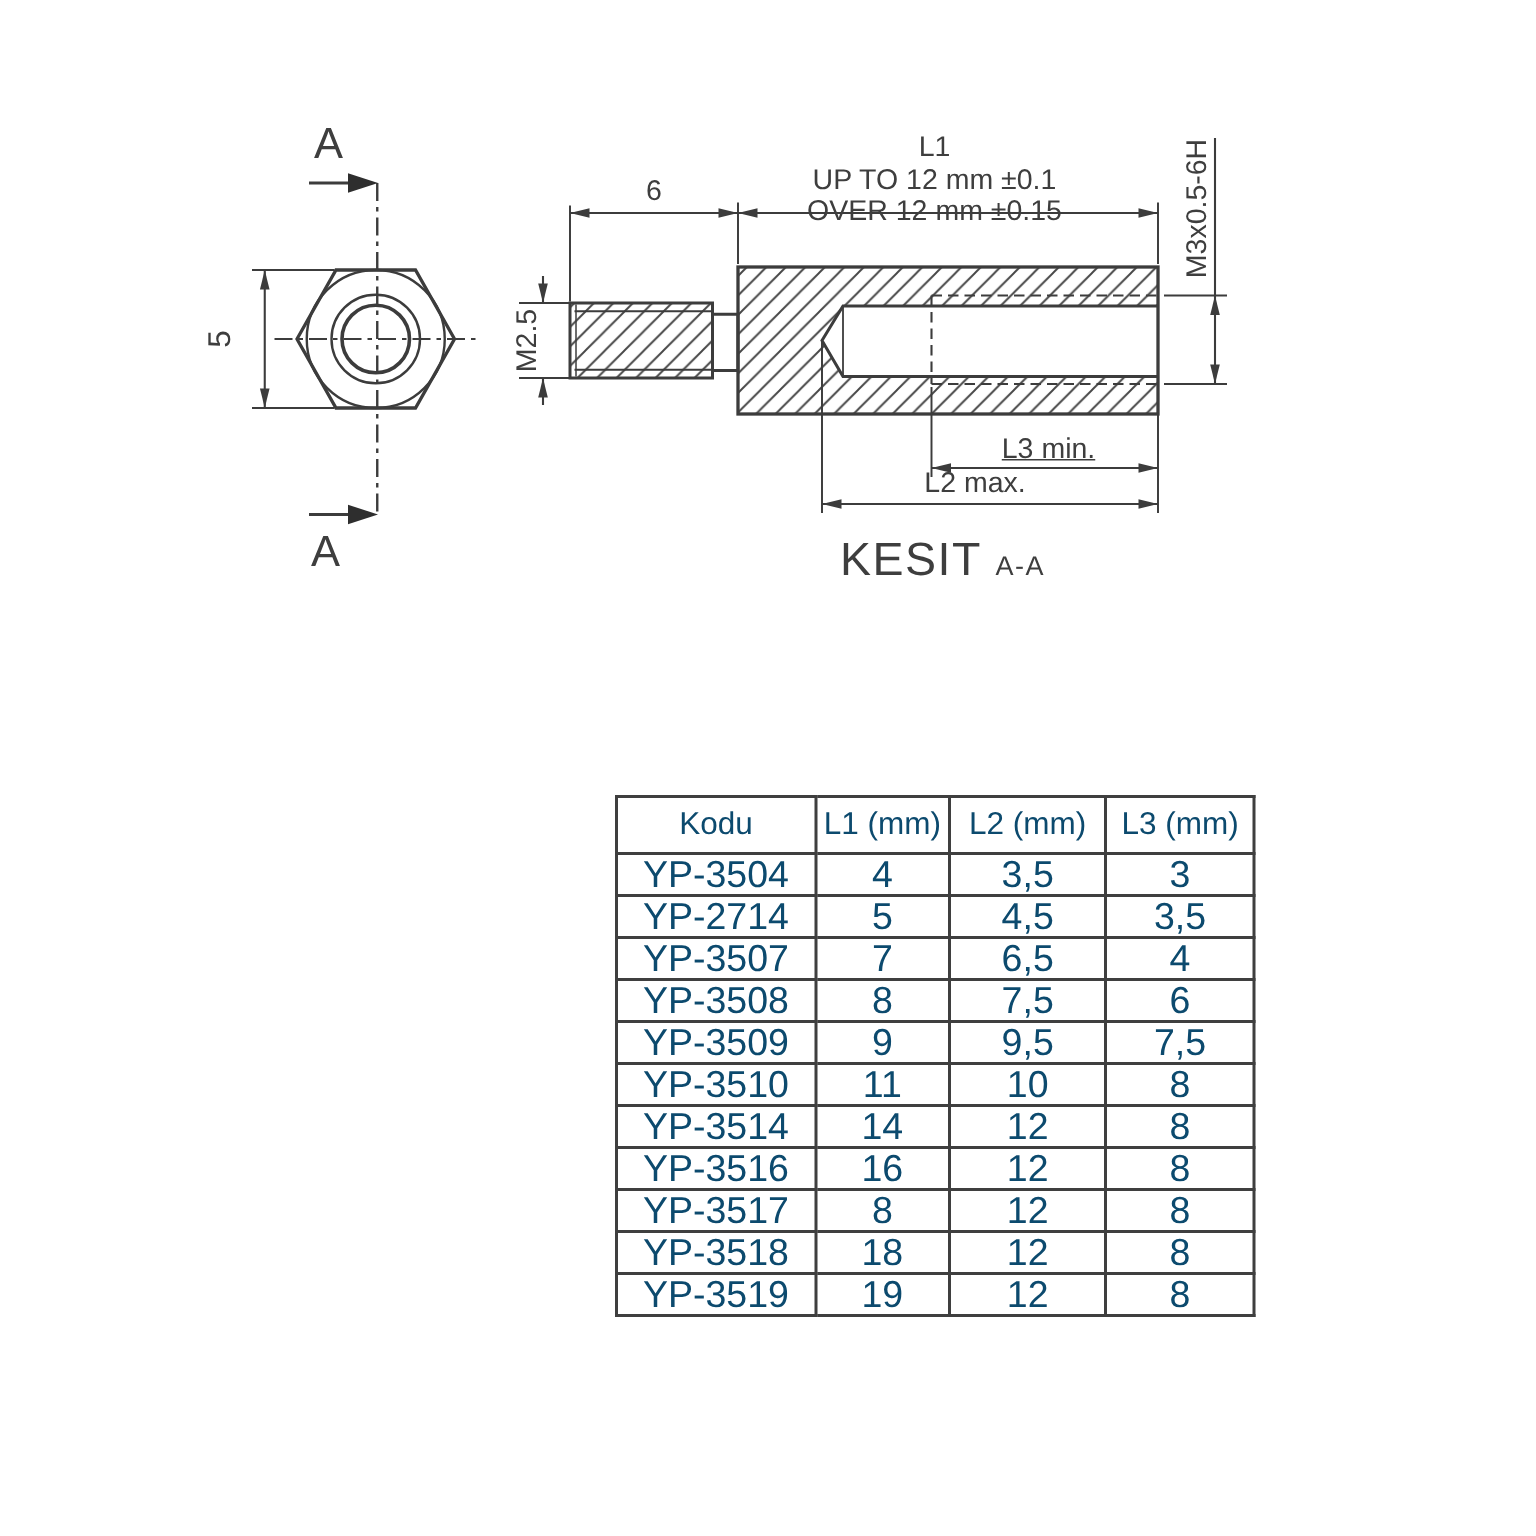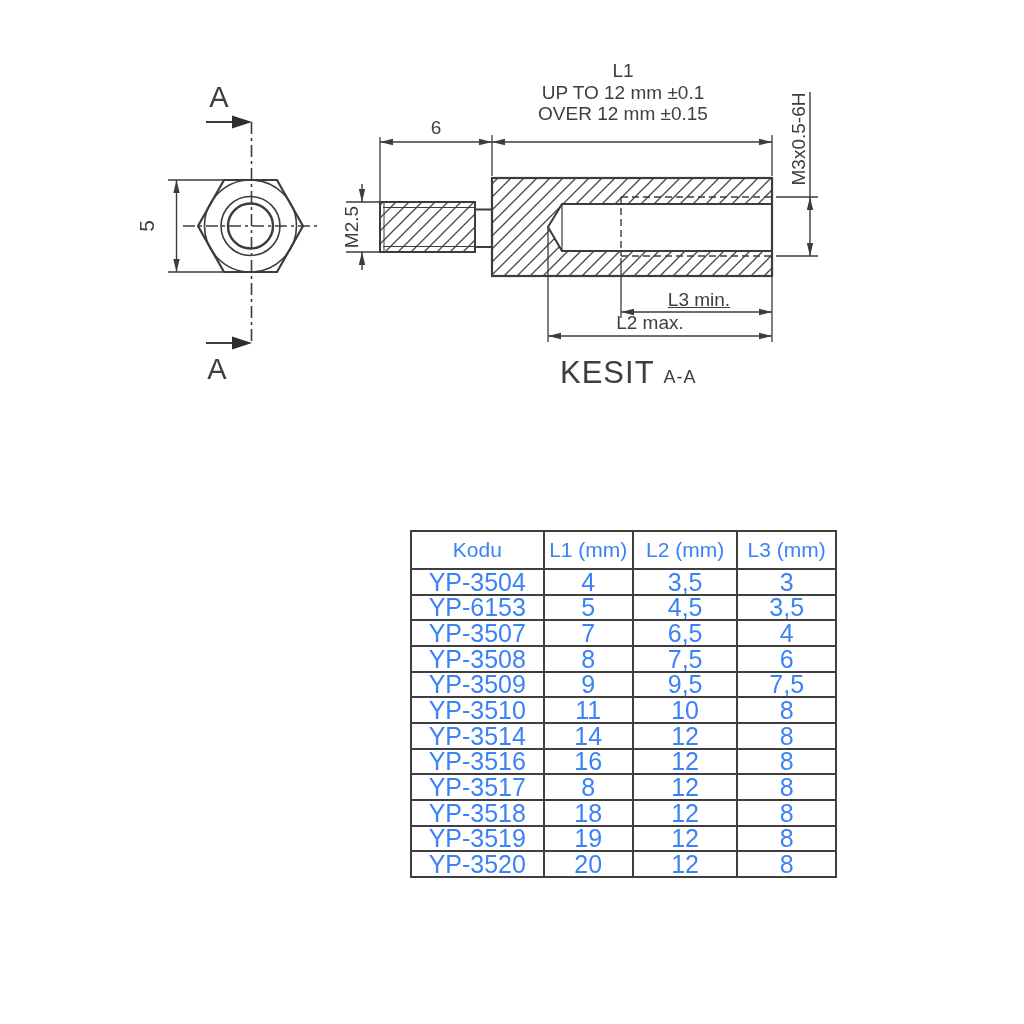--- a/index.html
+++ b/index.html
@@ -17,21 +17,21 @@
   .l1block{text-align:center;line-height:21.5px;font-size:19px;}
   .kesit{display:flex;align-items:baseline;gap:9px;}
   .kesit .big{font-size:31px;letter-spacing:1px;}
   .kesit .small{font-size:18px;letter-spacing:1px;}
   table.spec{
     position:absolute;left:410px;top:530px;width:427px;height:348px;
     border-collapse:collapse;table-layout:fixed;
   }
   table.spec th, table.spec td{
     border:2px solid #3f3f3f;text-align:center;vertical-align:middle;
-    padding:0;color:#3b82f6;overflow:hidden;
+    padding:0;color:#0c4a6e;overflow:hidden;
   }
   table.spec th{height:36px;font-size:21px;font-weight:400;}
   table.spec td{height:20px;font-size:25px;line-height:20px;}
 </style>
 </head>
 <body>
 
 <div class="canvas">
 
   <svg class="art" width="1024" height="1024" viewBox="0 0 1024 1024">
@@ -105,21 +105,21 @@
       <polygon points="772,336 759,332.8 759,339.2" fill="#3c3c3c" stroke="none"></polygon>
     </g>
   </svg>
 
   <span class="lbl sectionA center" style="left:219px;top:97px;">A</span>
   <span class="lbl sectionA center" style="left:217px;top:369px;">A</span>
   <span class="lbl dim5 rot" style="left:147px;top:226px;">5</span>
   <span class="lbl dimtxt rot" style="left:352px;top:227px;">M2.5</span>
   <span class="lbl dimtxt center" style="left:436px;top:128px;">6</span>
 
-  <div class="lbl l1block center" style="left:623px;top:92px;">
+  <div class="lbl l1block center" style="left:623px;top:120px;">
     <div>L1</div>
     <div>UP TO 12 mm ±0.1</div>
     <div>OVER 12 mm ±0.15</div>
   </div>
 
   <span class="lbl dimtxt rot" style="left:799px;top:139px;">M3x0.5-6H</span>
   <span class="lbl dimtxt center" style="left:699px;top:300px;text-decoration:underline;">L3 min.</span>
   <span class="lbl dimtxt center" style="left:650px;top:323px;">L2 max.</span>
 
   <div class="lbl kesit" style="left:560px;top:355px;">
@@ -143,21 +143,21 @@
       </tr>
     </thead>
     <tbody>
       <tr>
           <td>YP-3504</td>
           <td>4</td>
           <td>3,5</td>
           <td>3</td>
         </tr>
       <tr>
-          <td>YP-6153</td>
+          <td>YP-2714</td>
           <td>5</td>
           <td>4,5</td>
           <td>3,5</td>
         </tr>
       <tr>
           <td>YP-3507</td>
           <td>7</td>
           <td>6,5</td>
           <td>4</td>
         </tr>
@@ -202,22 +202,16 @@
           <td>18</td>
           <td>12</td>
           <td>8</td>
         </tr>
       <tr>
           <td>YP-3519</td>
           <td>19</td>
           <td>12</td>
           <td>8</td>
         </tr>
-      <tr>
-          <td>YP-3520</td>
-          <td>20</td>
-          <td>12</td>
-          <td>8</td>
-        </tr>
     </tbody>
   </table>
 
 </div>
 
 </body></html>

